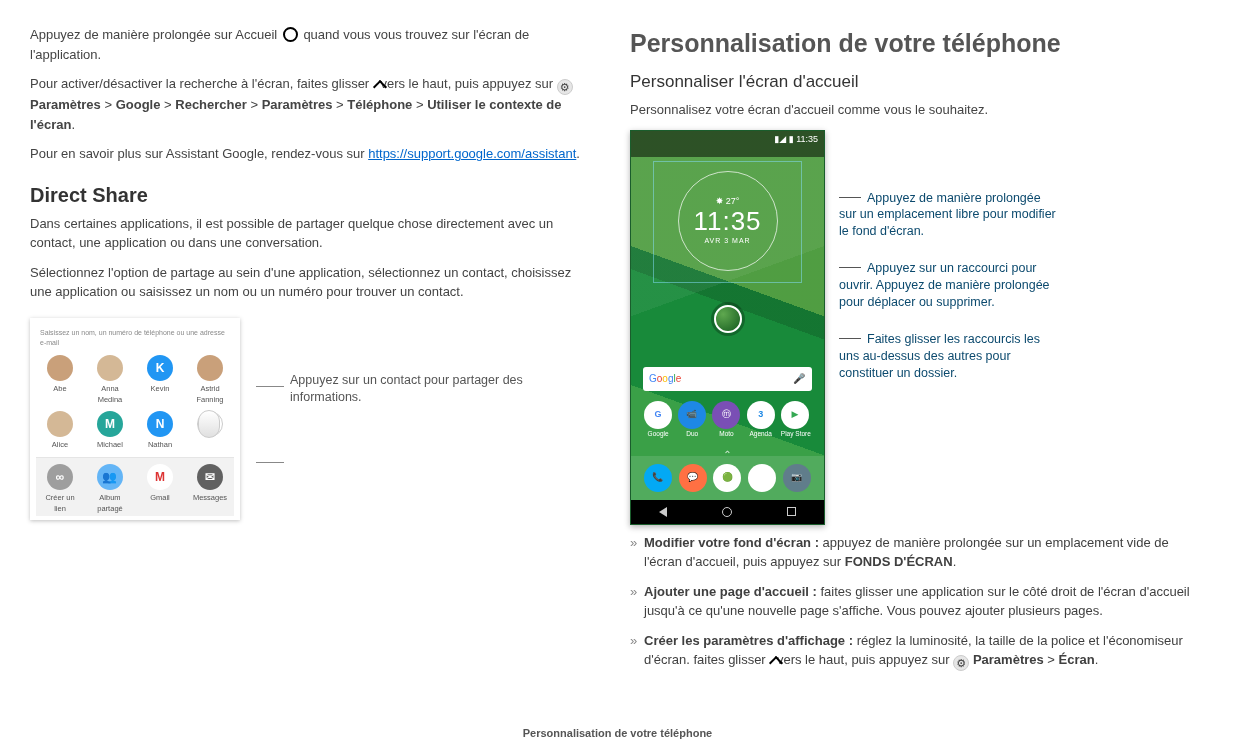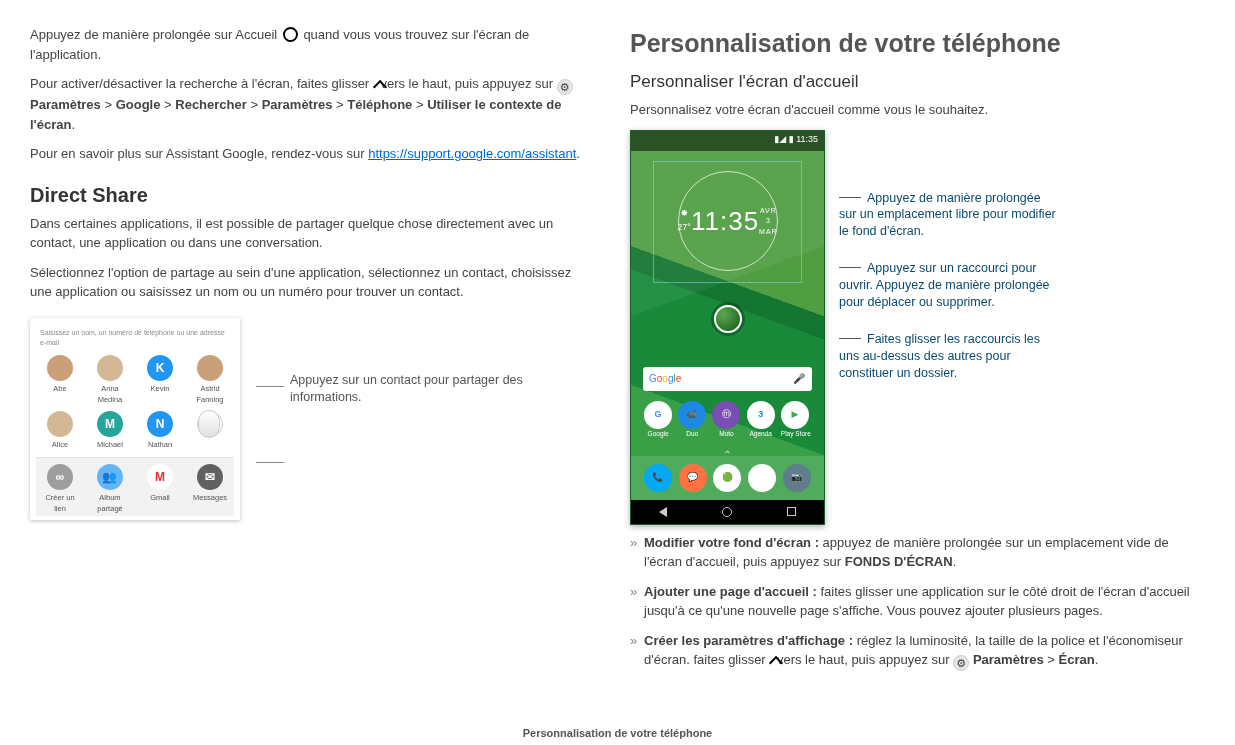--- a/index.html
+++ b/index.html
@@ -84,29 +84,29 @@
     background: #0d7a3a;
     border: 1px solid #1a5d2c;
     box-shadow: 0 2px 6px rgba(0,0,0,0.3);
     position: relative;
     background-image:
       linear-gradient(160deg, rgba(255,255,255,0.06) 0 40%, transparent 40%),
       linear-gradient(200deg, rgba(0,0,0,0.15) 0 45%, transparent 45%),
       linear-gradient(20deg, #3aa047 0 30%, #188a3a 30% 60%, #5eb94d 60% 100%);
   }
   .statusbar {
-    position:absolute; top:0; left:0; right:0; height:20px;
+    position:absolute; top:0; left:0; right:0; height:26px;
     background: rgba(0,0,0,0.5);
     color:#fff; font-size:9px; text-align:right; padding: 2px 6px 0 0;
   }
   .clockwidget {
     position:absolute; top:40px; left:50%; transform:translateX(-50%);
     width:100px; height:100px; border:1px solid rgba(255,255,255,0.7); border-radius:50%;
     color: #fff; text-align:center;
-    display:flex; flex-direction:row; align-items:center; justify-content:center;
+    display:flex; flex-direction:column; align-items:center; justify-content:center;
   }
   .clock-temp { font-size:9px; }
   .clock-time { font-size: 26px; font-weight:300; letter-spacing:1px; line-height:1; }
   .clock-date { font-size: 7px; letter-spacing:1px; margin-top:2px;}
   .frame-box { position:absolute; top:30px; left:22px; right:22px; height:122px; border:1px solid rgba(134,224,255,0.5);}
 
   .free-spot {
     position:absolute; top:174px; left:50%; transform:translateX(-50%);
     width:28px; height:28px; border-radius:50%; border:2.5px solid #fff;
     box-shadow: 0 0 0 3px rgba(0,0,0,0.25);

